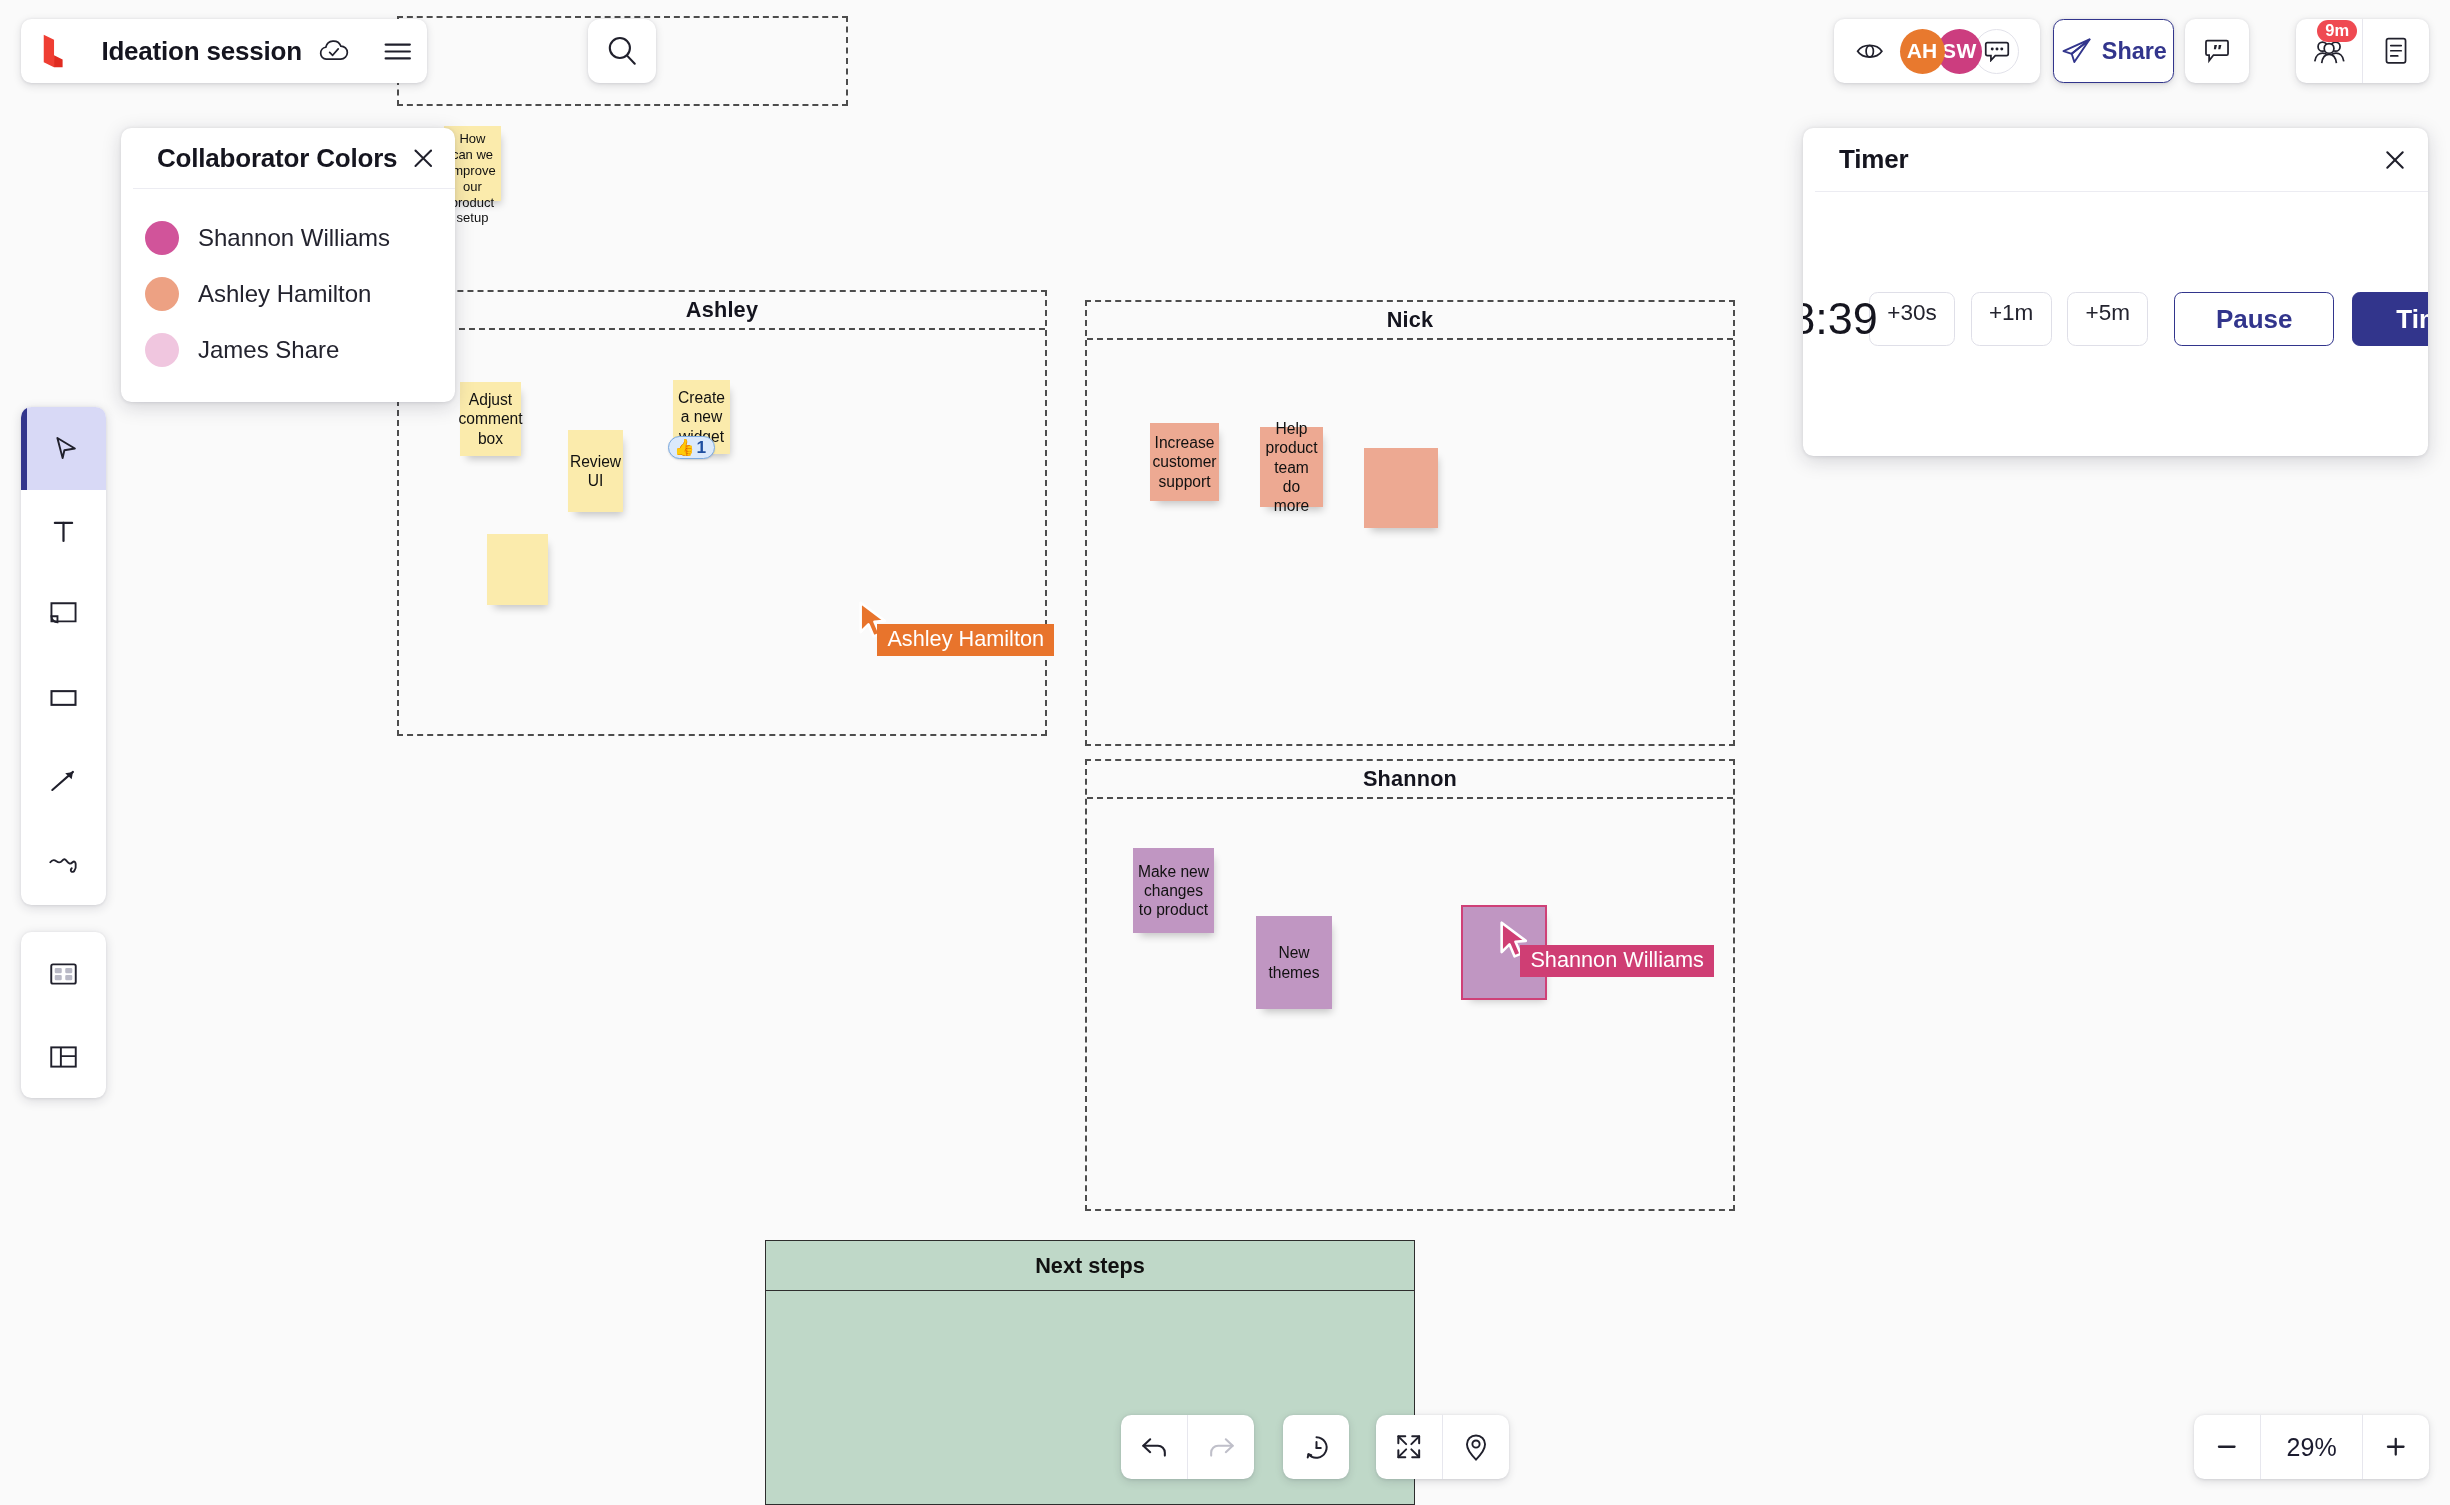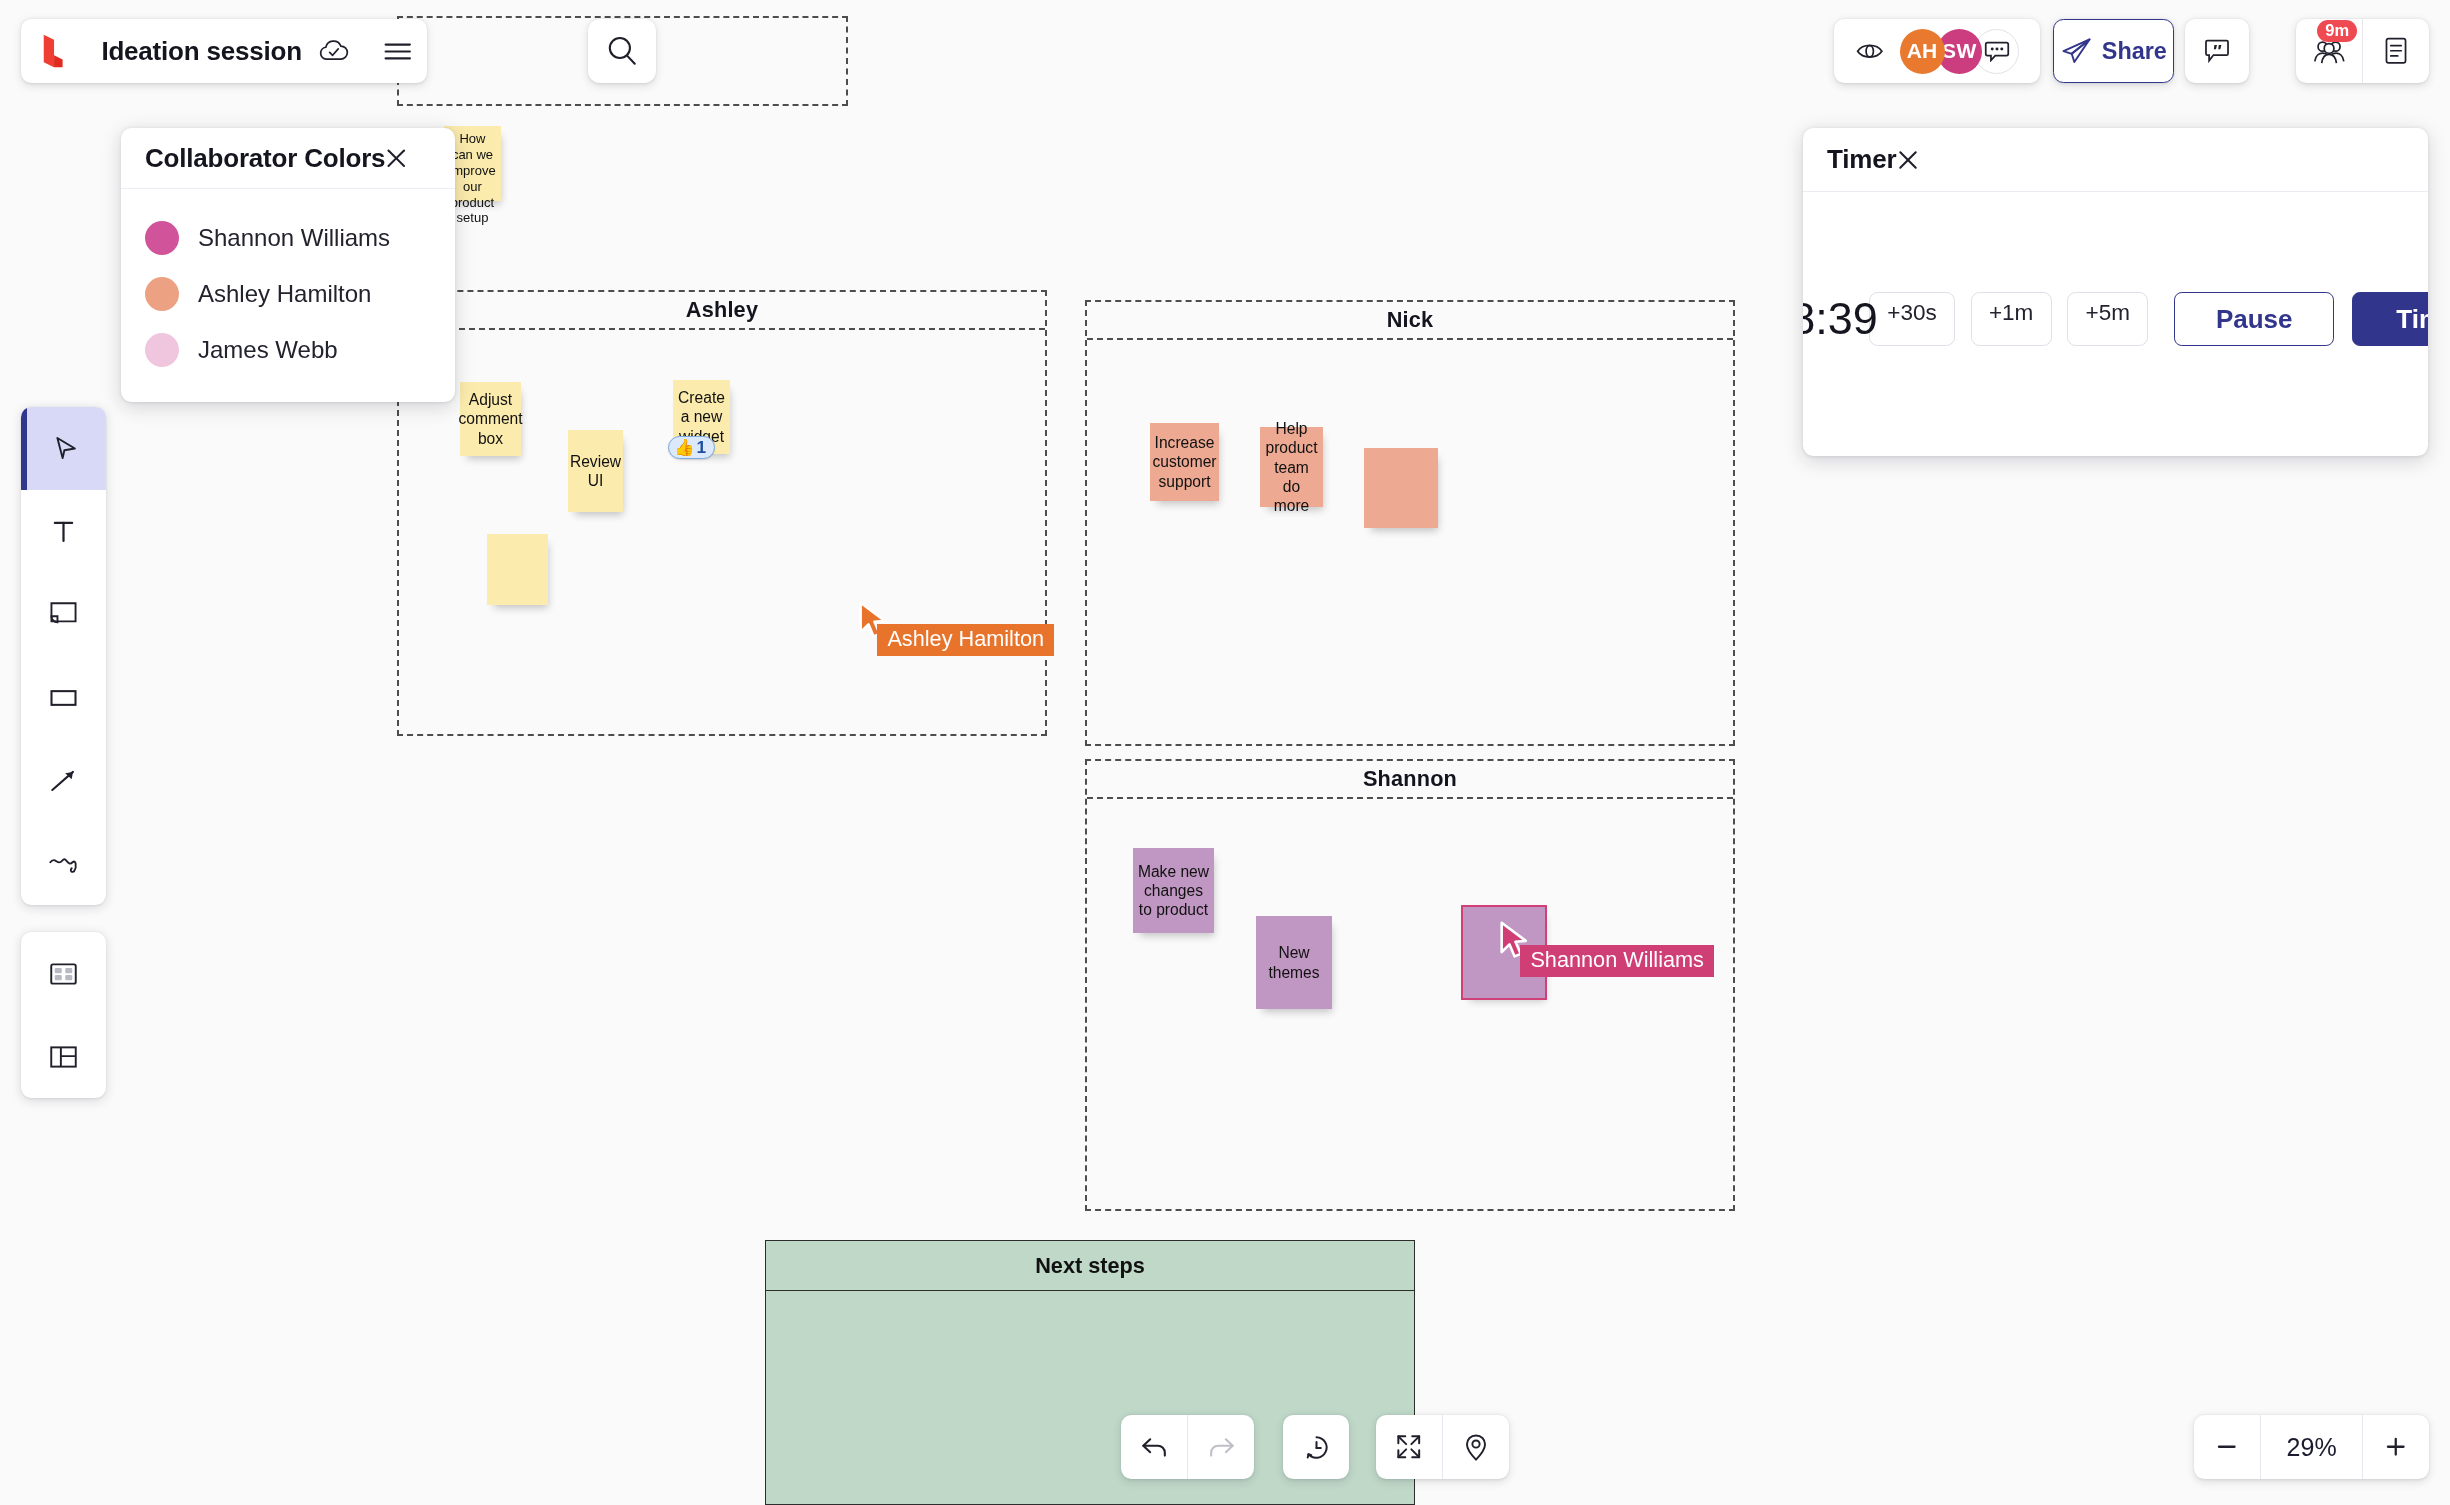--- a/index.html
+++ b/index.html
@@ -157,23 +157,24 @@
   }
 
   
   .panel {
     position: absolute; background: #fff;
     border-radius: 10.4px;
     box-shadow: 0 4.3px 19px rgba(25,25,45,.17), 0 0.9px 3.5px rgba(25,25,45,.1);
     overflow: hidden;
   }
   .panel-head {
-    display: flex; align-items: center; 
+    display: flex; align-items: center; justify-content: space-between;
     padding: 0 21px 0 24px;
     border-bottom: 0.9px solid #ececf2;
+    margin-left: 12px;
   }
   .panel-title { font-size: 26px; font-weight: bold; color: #15151f; letter-spacing: -0.2px; }
   .panel-close { cursor: pointer; display: flex; align-items: center; }
 
   
   #collab-panel { left: 121px; top: 128px; width: 334px; }
   #collab-panel .panel-head { height: 61px; }
   #collab-list { padding: 21px 0 24px 24px; }
   .collab-row { display: flex; align-items: center; gap: 19px; height: 56px; }
   .swatch { width: 34px; height: 34px; border-radius: 50%; }
@@ -451,21 +452,21 @@
     <div class="collab-row">
       <span class="swatch" style="background:#d1549a;"></span>
       <span class="collab-name">Shannon Williams</span>
     </div>
     <div class="collab-row">
       <span class="swatch" style="background:#eda183;"></span>
       <span class="collab-name">Ashley Hamilton</span>
     </div>
     <div class="collab-row">
       <span class="swatch" style="background:#f0c6df;"></span>
-      <span class="collab-name">James Webb</span>
+      <span class="collab-name">James Share</span>
     </div>
   </div>
 </div>
 
 <div class="panel" id="timer-panel">
   <div class="panel-head">
     <span class="panel-title">Timer</span>
     <span class="panel-close">
       <svg width="24" height="24" viewBox="0 0 28 28">
         <line x1="5" y1="5" x2="23" y2="23" stroke="#20202c" stroke-width="2.4" stroke-linecap="round"></line>

